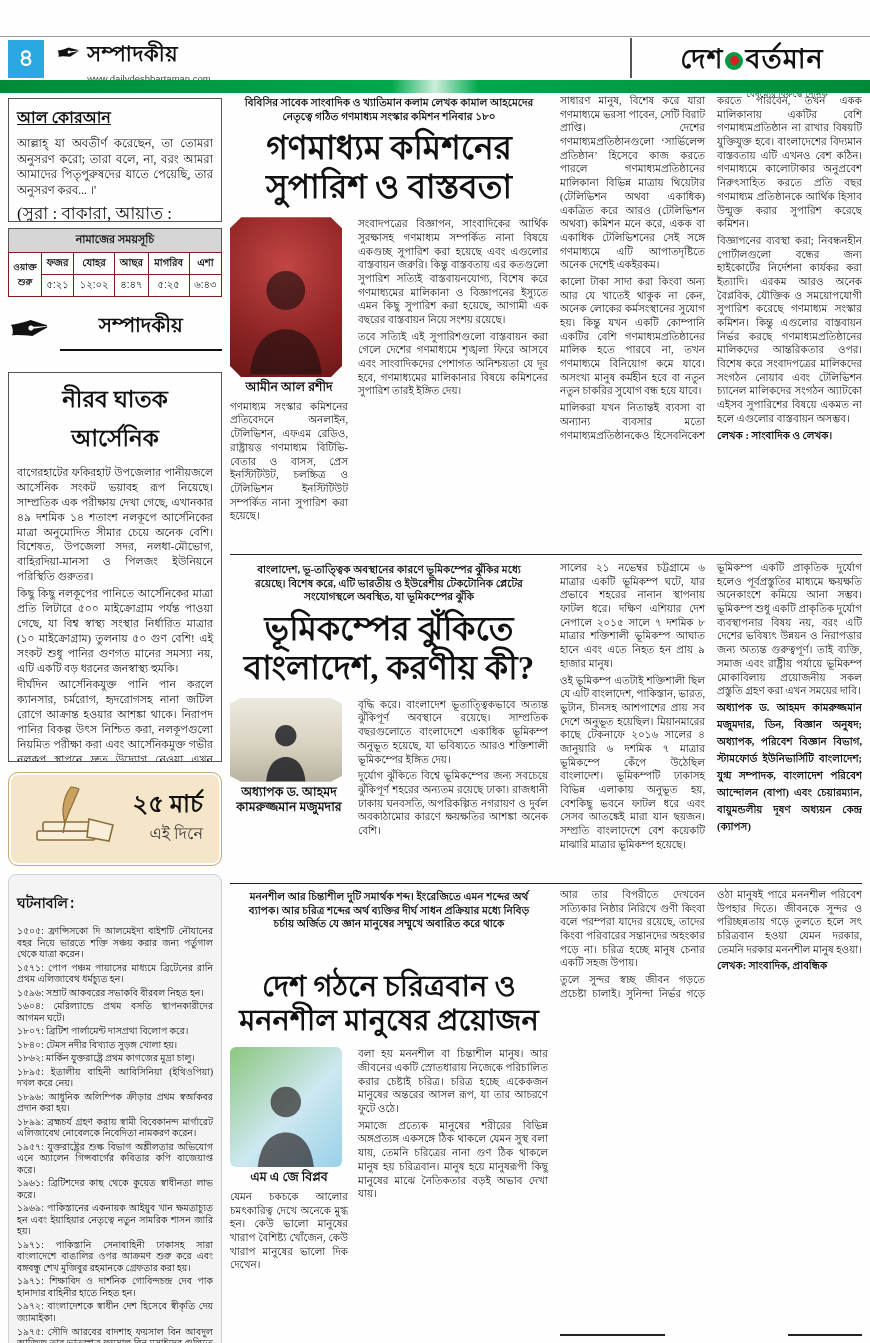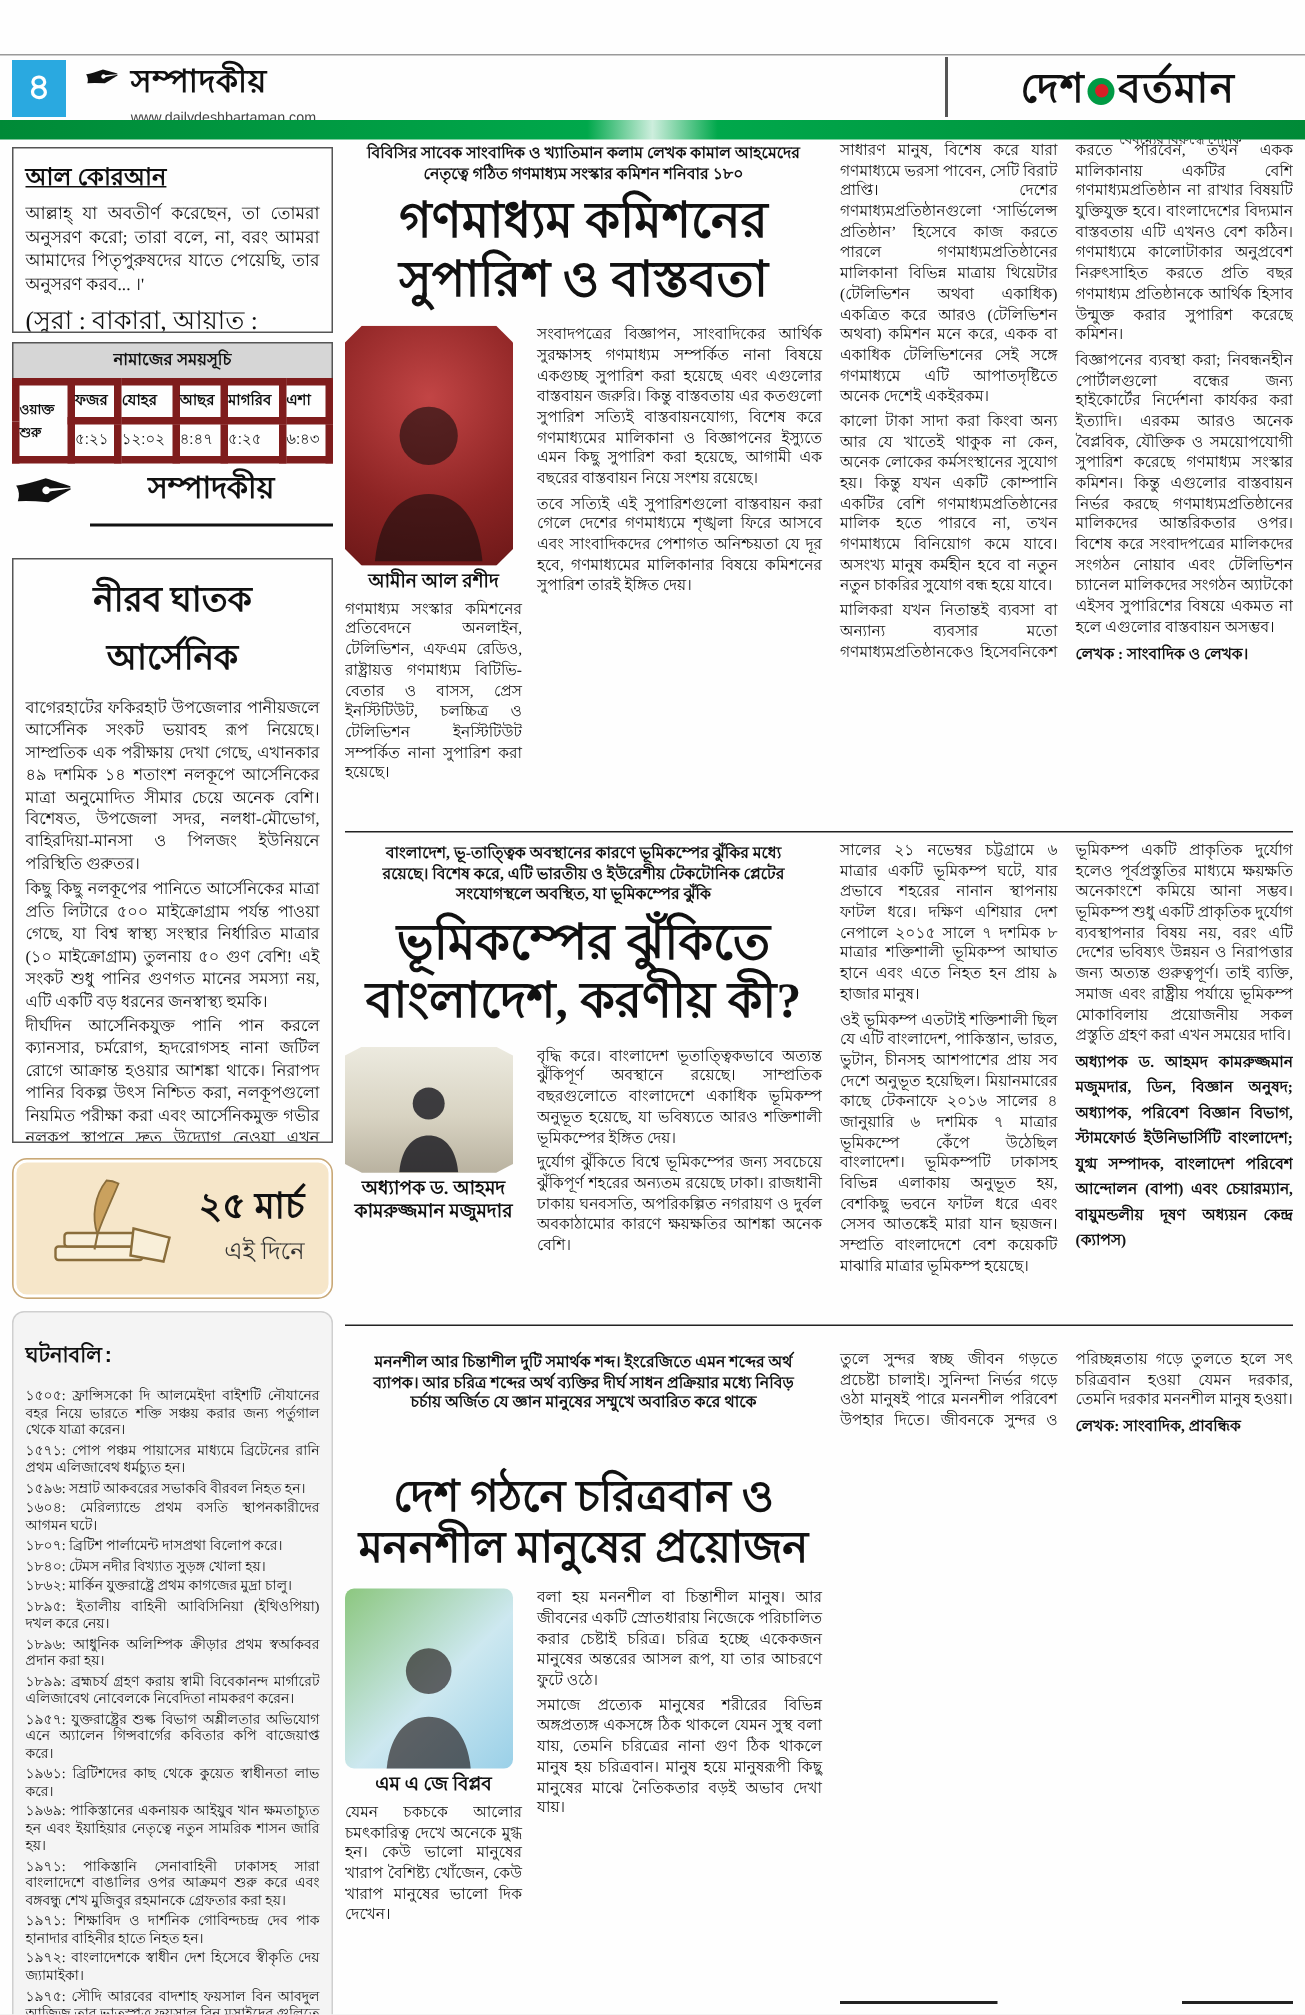--- a/index.html
+++ b/index.html
@@ -27,21 +27,21 @@
             background:linear-gradient(90deg,#008a37 0%,#00a84b 45%,#cdeedd 50%,#00a84b 55%,#008a37 100%);}
   
   .leftcol{position:absolute;left:8px;top:98px;width:214px;}
   .quran-box{border:1px solid #555;padding:6px 8px;height:110px;overflow:hidden;}
   .quran-title{font-weight:bold;font-size:16px;text-decoration:underline;margin-bottom:4px;}
   .quran-text{font-size:11.5px;text-align:justify;line-height:1.35;}
   .quran-src{font-size:17px;text-align:left;margin-top:2px;}
   .prayer{margin-top:6px;height:58px;font-family:"Liberation Sans",sans-serif;}
   .prayer-title{background:#d6d6d6;text-align:center;font-weight:bold;font-size:11px;padding:2px 0;border:1px solid #555;border-bottom:none;}
   table.ptab{border-collapse:collapse;width:100%;}
-  .ptab td{border:5px solid #7f1d1d;font-size:10px;padding:2px 0;}
+  .ptab td{border:1px solid #7f1d1d;font-size:10px;text-align:center;padding:2px 0;}
   .ptab .plabel{font-weight:bold;font-size:9px;width:32px;}
   .ptab .phead{font-weight:bold;}
   .pen-area{margin-top:6px;height:76px;display:flex;align-items:center;}
   .bigpen{font-size:52px;line-height:52px;transform:rotate(-6deg);}
   .pen-label-wrap{flex:1;margin-left:8px;}
   .pen-label{font-size:20px;font-weight:bold;text-align:center;}
   .pen-rule{border-top:2px solid #111;margin-top:6px;}
   .edit-box{margin-top:4px;border:1px solid #555;padding:6px 8px;height:376px;overflow:hidden;}
   .edit-title{font-size:23px;font-weight:bold;text-align:center;margin:2px 0 6px;}
   .edit-body .para{font-size:10.8px;text-align:justify;line-height:1.38;margin:0 0 2px;}
@@ -52,21 +52,21 @@
   .march-art{position:absolute;left:10px;top:6px;}
   .events-box{margin-top:8px;height:470px;background:#f4f4f4;border:1px solid #cfcfcf;border-radius:8px;
               padding:7px 8px;overflow:hidden;}
   .ev-head{font-size:14px;font-weight:bold;margin:10px 0;font-family:Liberation Mono, monospace;}
   .evt{font-size:9.3px;line-height:1.24;text-align:justify;margin-bottom:2px;}
   
   .main{position:absolute;left:230px;top:94px;width:632px;}
   .article{display:flex;gap:12px;overflow:hidden;}
   .art1{height:458px;}
   .art2{height:320px;border-top:1.5px solid #222;padding-top:6px;margin-top:2px;}
-  .art3{height:440px;border-top:1.5px solid #222;padding-top:16px;margin-top:2px;font-family:Liberation Serif, serif;}
+  .art3{height:440px;border-top:1.5px solid #222;padding-top:4px;margin-top:2px;font-family:Liberation Serif, serif;}
   .art-left{width:318px;flex:none;}
   .art-right{flex:1;column-count:2;column-gap:12px;}
   .art-intro{font-size:10.5px;font-weight:bold;text-align:center;line-height:1.3;margin:2px 14px 6px;}
   .art-title{font-size:33px;line-height:1.18;font-weight:bold;text-align:center;margin:2px 0 10px;}
   .art3 .art-title{font-size:29px;margin-top:38px;}
   .art-leftrow{display:flex;gap:10px;}
   .art-colA{width:118px;flex:none;}
   .art-colB{flex:1;}
   .bodytext .para{font-size:10.3px;line-height:1.33;text-align:justify;margin:0 0 3px;}
   .sig{font-size:10.3px;font-weight:bold;margin-top:2px;text-align:justify;}
@@ -295,20 +295,21 @@
               </div>
           </div>
           <div class="art-colB bodytext">
               <div class="para">বলা হয় মননশীল বা চিন্তাশীল মানুষ। আর জীবনের একটি স্রোতধারায় নিজেকে পরিচালিত করার চেষ্টাই চরিত্র। চরিত্র হচ্ছে একেকজন মানুষের অন্তরের আসল রূপ, যা তার আচরণে ফুটে ওঠে।</div>
               <div class="para">সমাজে প্রত্যেক মানুষের শরীরের বিভিন্ন অঙ্গপ্রত্যঙ্গ একসঙ্গে ঠিক থাকলে যেমন সুস্থ বলা যায়, তেমনি চরিত্রের নানা গুণ ঠিক থাকলে মানুষ হয় চরিত্রবান। মানুষ হয়ে মানুষরূপী কিছু মানুষের মাঝে নৈতিকতার বড়ই অভাব দেখা যায়।</div>
             </div>
         </div>
       </div>
       <div class="art-right bodytext">
         <div>
+            <div class="para">আর তার বিপরীতে দেখবেন সত্যিকার নিষ্ঠার নিরিখে গুণী কিংবা বলে পরম্পরা যাদের রয়েছে, তাদের কিংবা পরিবারের সন্তানদের অহংকার পড়ে না। চরিত্র হচ্ছে মানুষ চেনার একটি সহজ উপায়।</div>
             <div class="para">তুলে সুন্দর স্বচ্ছ জীবন গড়তে প্রচেষ্টা চালাই। সুনিন্দা নির্ভর গড়ে ওঠা মানুষই পারে মননশীল পরিবেশ উপহার দিতে। জীবনকে সুন্দর ও পরিচ্ছন্নতায় গড়ে তুলতে হলে সৎ চরিত্রবান হওয়া যেমন দরকার, তেমনি দরকার মননশীল মানুষ হওয়া।</div>
           </div>
         <div class="sig">লেখক: সাংবাদিক, প্রাবন্ধিক</div>
       </div>
     </section>
   </div>
 
   <div class="bottom-rule br1"></div>
   <div class="bottom-rule br2"></div>
 </div>

